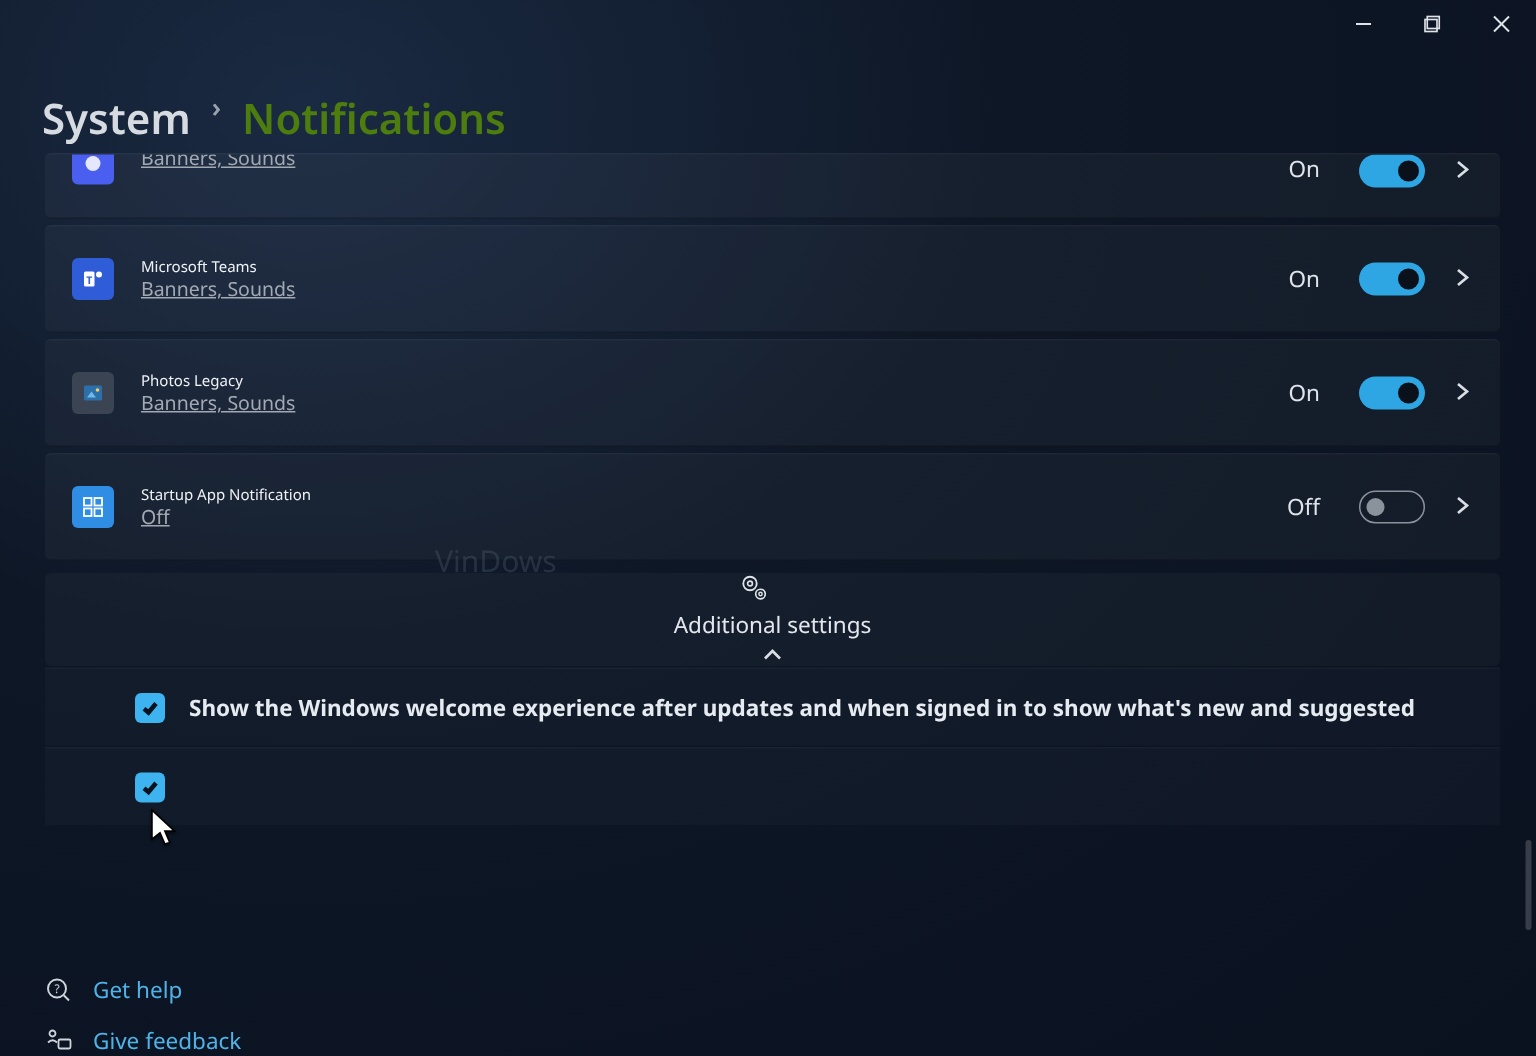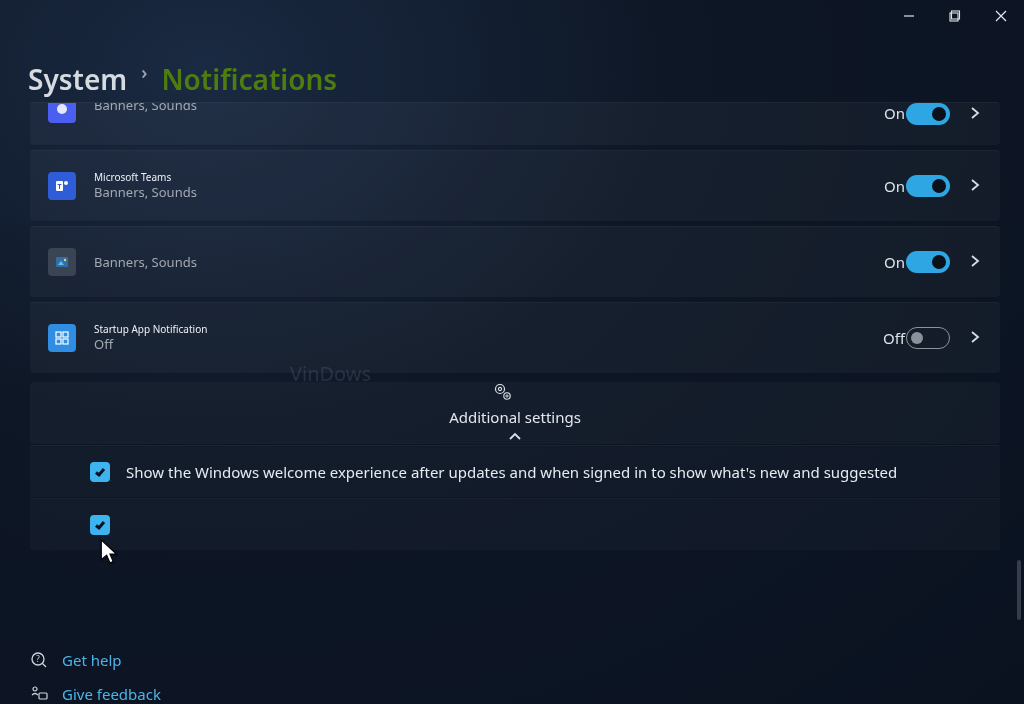--- a/index.html
+++ b/index.html
@@ -58,22 +58,22 @@
   .app-icon {
     width: 28px; height: 28px;
     border-radius: 4px;
     display: flex; align-items: center; justify-content: center;
     margin-right: 18px;
     flex-shrink: 0;
   }
   .app-icon svg { width: 16px; height: 16px; }
   .app-text { flex: 1; }
   .app-title { font-size: 10px; color: #eef2f7; line-height: 1.3; }
-  .app-sub { font-size: 13px; color: #a2a9b2; line-height: 1.3; }
-  .state-label { font-size: 15px; color: #dfe4ea; margin-right: 1px; }
+  .app-sub { font-size: 13px; color: #a2a9b2; line-height: 1.3; text-decoration: underline; }
+  .state-label { font-size: 15px; color: #dfe4ea; margin-right: 26px; }
   .toggle {
     width: 44px; height: 22px;
     border-radius: 11px;
     position: relative;
     margin-right: 18px;
   }
   .toggle.on { background: #2ea6e3; }
   .toggle.off { background: transparent; border: 1.5px solid #8a929c; }
   .toggle .knob {
     position: absolute;
@@ -108,21 +108,21 @@
   }
   .checkbox {
     width: 20px; height: 20px;
     border-radius: 4px;
     background: #3db4ef;
     display: flex; align-items: center; justify-content: center;
     margin-right: 16px;
     flex-shrink: 0;
   }
   .checkbox svg { width: 12px; height: 12px; stroke: #0a1220; stroke-width: 3; fill: none; }
-  .check-label { font-size: 15px; color: #e6ebf1; }
+  .check-label { font-size: 15px; color: #e6ebf1; font-weight: bold; }
   .footer-links {
     position: absolute;
     left: 30px; bottom: 0;
   }
   .footer-link {
     display: flex; align-items: center; gap: 14px;
     color: #4fb3e8;
     font-size: 15px;
     margin-top: 14px;
   }
@@ -225,20 +225,21 @@
 
   <div class="row">
     <div class="app-icon" style="background:#3a4452">
       <svg viewBox="0 0 16 16">
           <rect x="2" y="3" width="12" height="10" rx="1" fill="#2d6fa8"></rect>
           <polygon points="4,11 7,7 10,11" fill="#6fb9e8"></polygon>
           <circle cx="11" cy="6" r="1.2" fill="#f0d060"></circle>
         </svg>
     </div>
     <div class="app-text">
+      <div class="app-title">Photos Legacy</div>
       <div class="app-sub">Banners, Sounds</div>
     </div>
     <span class="state-label">On</span>
     <div class="toggle on">
         <div class="knob"></div>
       </div>
     <span class="chevron">
       <svg viewBox="0 0 14 14">
           <polyline points="4,2 10,7 4,12" fill="none" stroke="currentColor" stroke-width="1.8"></polyline>
         </svg>

